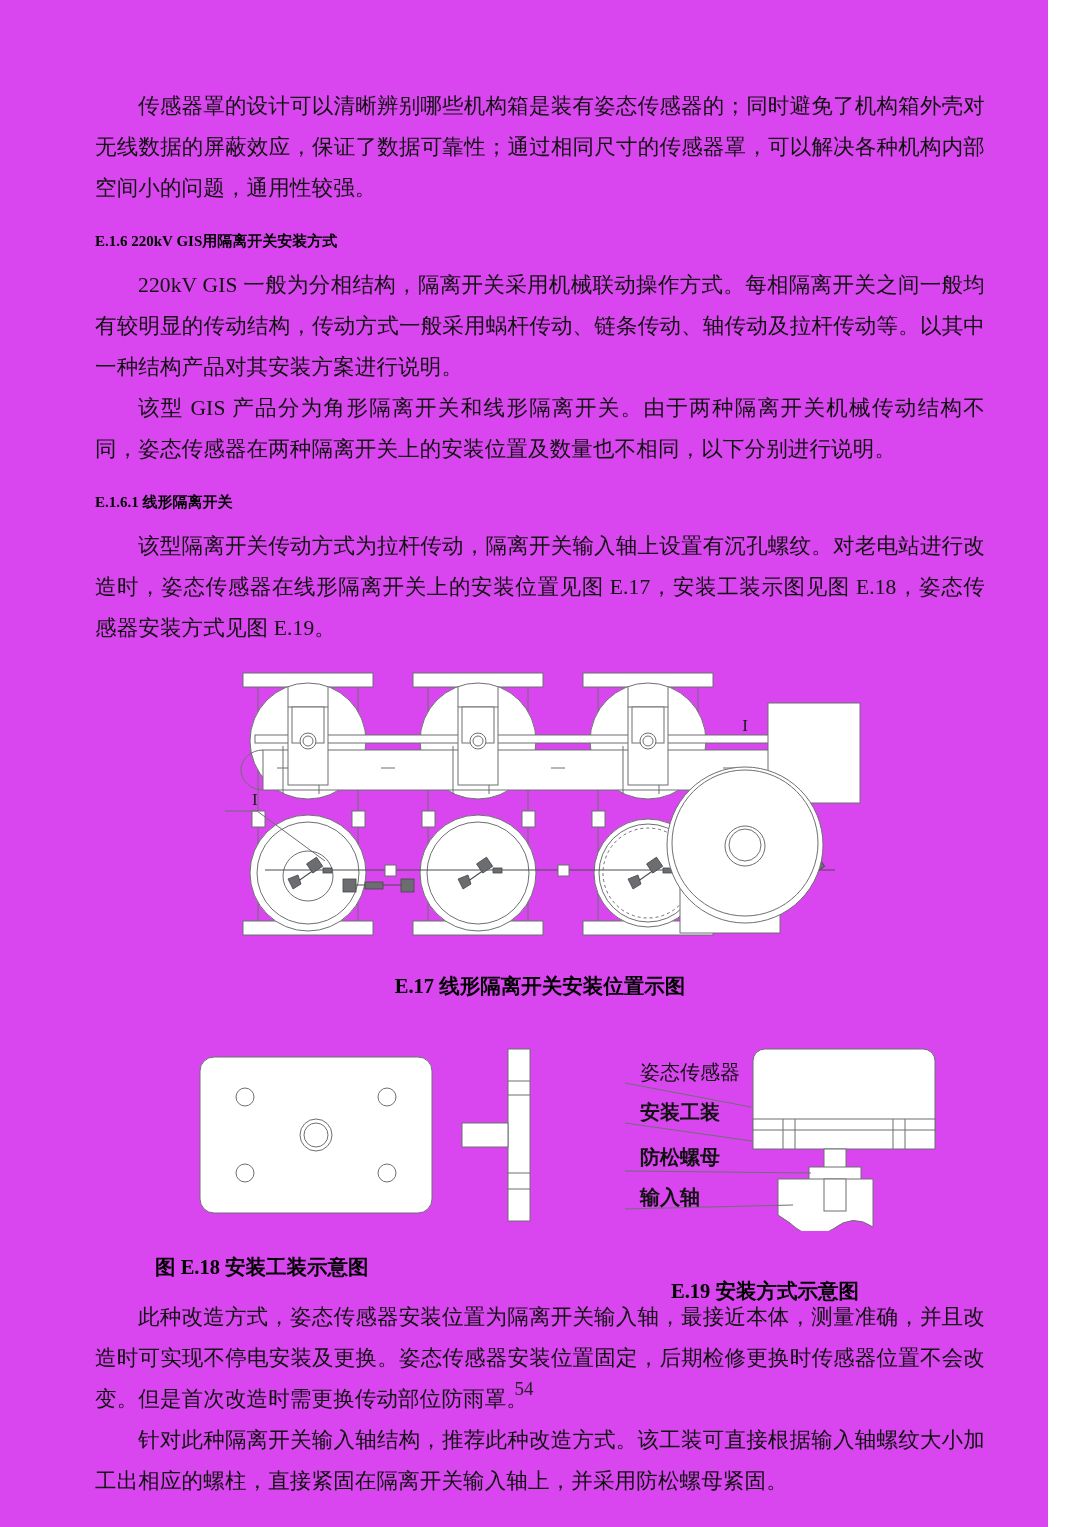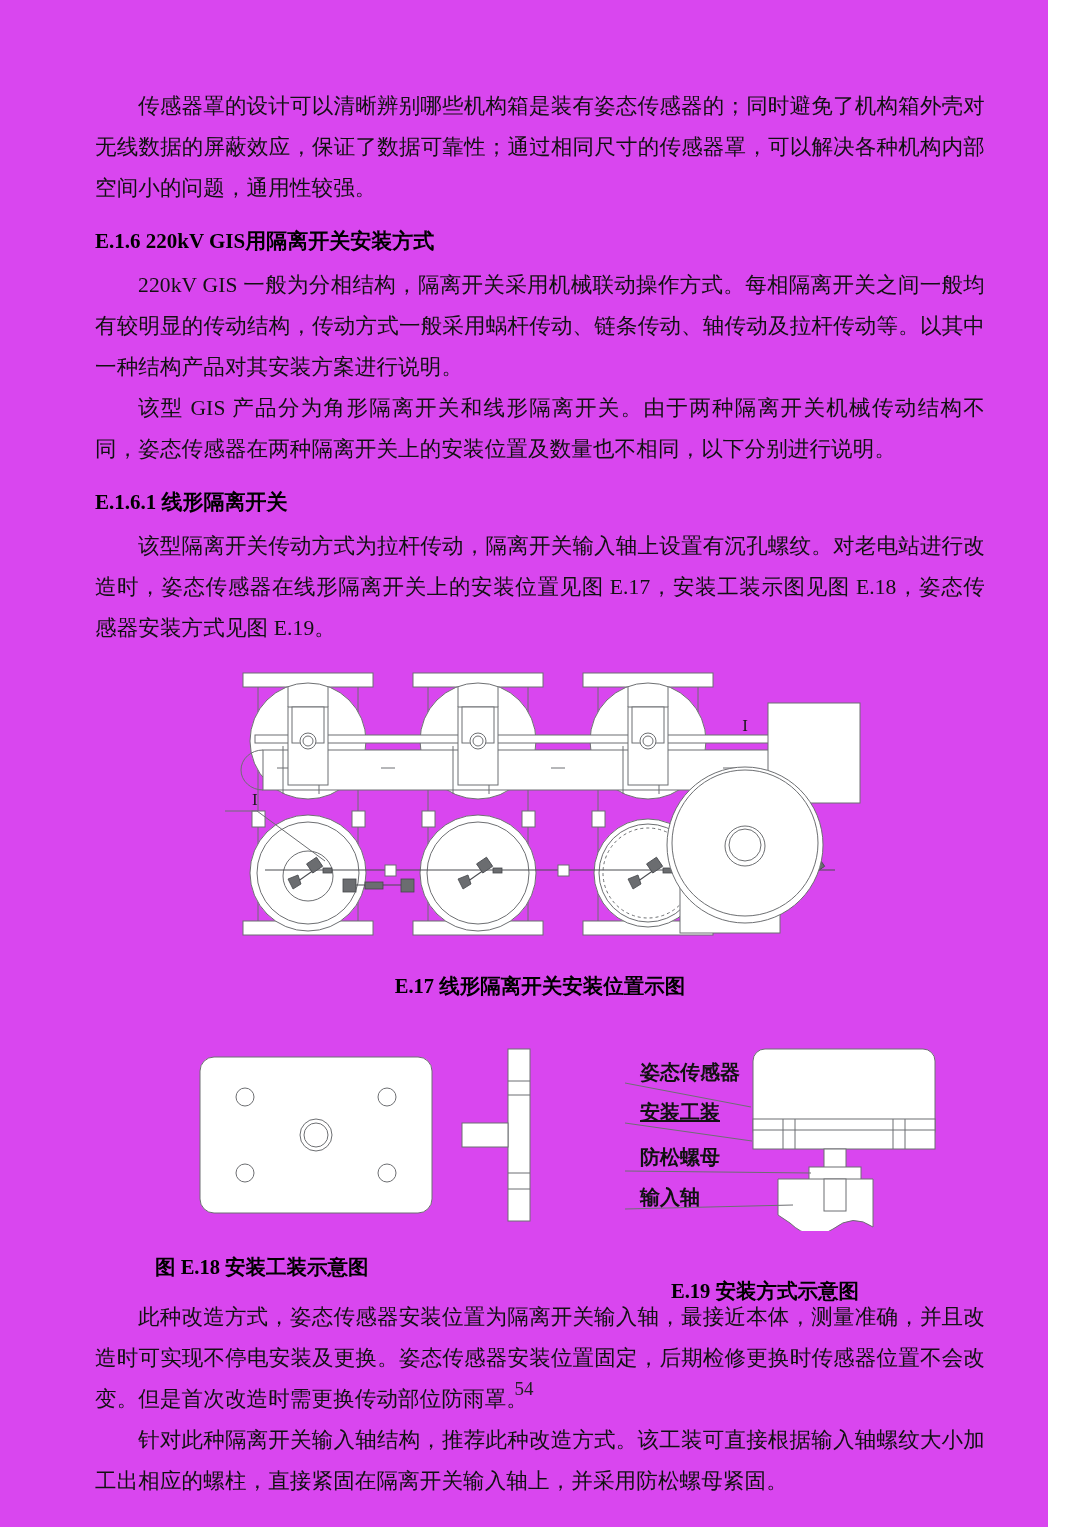--- a/index.html
+++ b/index.html
@@ -29,21 +29,21 @@
     font-size: 21.5px;
     line-height: 41px;
     text-align: justify;
     text-justify: inter-ideograph;
     text-indent: 2em;
     letter-spacing: 0.15px;
     color: #111;
   }
   h3.heading {
     margin: 12px 0 4px 0;
-    font-size: 21px;
+    font-size: 15px;
     line-height: 40px;
     font-weight: bold;
     text-indent: 0;
     color: #000;
   }
   .gap-md { height: 10px; }
 
   
   .figure-block {
     position: relative;
@@ -369,22 +369,22 @@
         <rect class="fill-w" x="209" y="148" width="22" height="32"></rect>
 
         <g class="leader">
           <line x1="10" y1="52" x2="136" y2="76"></line>
           <line x1="10" y1="92" x2="137" y2="110"></line>
           <line x1="10" y1="140" x2="196" y2="142"></line>
           <line x1="10" y1="178" x2="178" y2="174"></line>
         </g>
       </svg>
 
-      <div style="position:absolute; left:545px; top:28px; font-family:'Liberation Sans', sans-serif; font-size:20px; font-weight:bold; color:#111;text-align:center;">姿态传感器</div>
-      <div style="position:absolute; left:545px; top:68px; font-family:'Liberation Sans', sans-serif; font-size:20px; font-weight:bold; color:#111;text-decoration:underline;">安装工装</div>
+      <div style="position:absolute; left:545px; top:28px; font-family:'Liberation Sans', sans-serif; font-size:20px; font-weight:normal; color:#111;text-align:center;">姿态传感器</div>
+      <div style="position:absolute; left:545px; top:68px; font-family:'Liberation Sans', sans-serif; font-size:20px; font-weight:bold; color:#111;">安装工装</div>
       <div style="position:absolute; left:545px; top:113px; font-family:'Liberation Sans', sans-serif; font-size:20px; font-weight:bold; color:#111;">防松螺母</div>
       <div style="position:absolute; left:545px; top:153px; font-family:Liberation Sans, sans-serif; font-size:20px; font-weight:bold; color:#111;">输入轴</div>
     </div>
 
     <div class="caption-row">
       <div class="cap-left">图 E.18   安装工装示意图</div>
       <div class="cap-right">E.19   安装方式示意图</div>
     </div>
 
     <div class="gap-md"></div>

